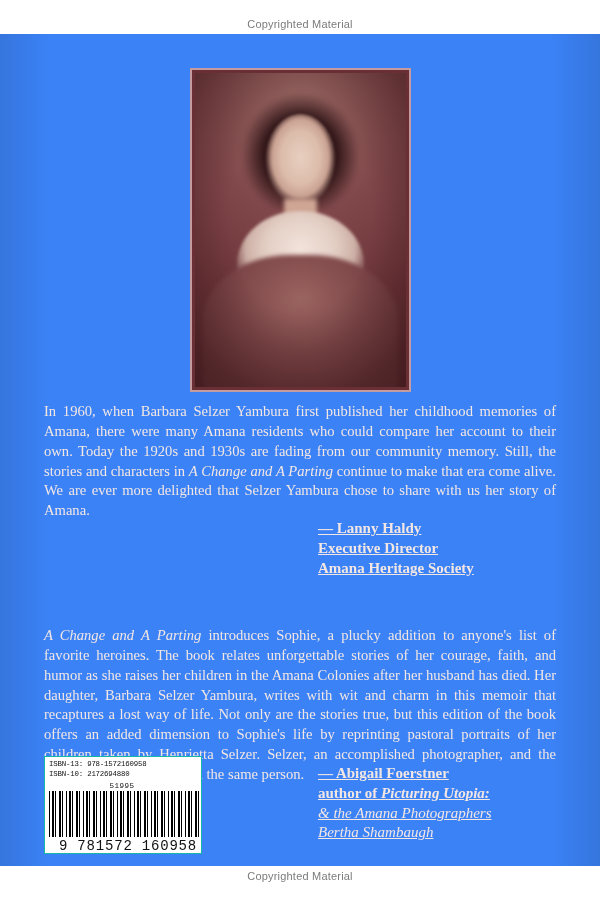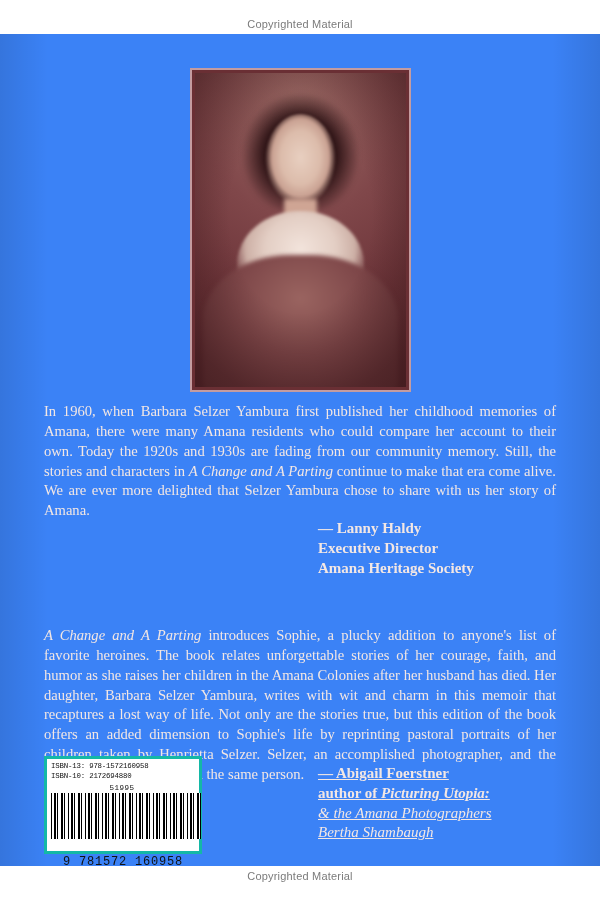--- a/index.html
+++ b/index.html
@@ -153,36 +153,37 @@
     color: #f3e7e4;
     font-size: 15px;
     line-height: 1.32;
   }
   .attribution .name { font-weight: bold; }
   .attribution .line { white-space: nowrap; }
 
   .attr-1 {
     left: 318px;
     top: 485px;
+    text-decoration: underline;
   }
   .attr-2 {
     left: 318px;
     top: 730px;
     text-decoration: underline;
   }
   .attr-2 .italic { font-style: italic; }
 
   .barcode-box {
     position: absolute;
     left: 44px;
     top: 722px;
     width: 158px;
     height: 98px;
     background: #ffffff;
-    border: 3px solid #14b8a6;
+    border: 1px solid #14b8a6;
     box-sizing: border-box;
     padding: 3px 4px 2px 4px;
     font-family: "Liberation Mono", monospace;
     color: #111111;
   }
   .isbn-lines {
     font-size: 7.4px;
     line-height: 1.35;
     letter-spacing: -0.2px;
   }
@@ -198,24 +199,24 @@
     margin: 0 auto;
     background-image:
       repeating-linear-gradient(90deg,
         #000 0px, #000 1px, #fff 1px, #fff 3px,
         #000 3px, #000 5px, #fff 5px, #fff 6px,
         #000 6px, #000 7px, #fff 7px, #fff 10px,
         #000 10px, #000 12px, #fff 12px, #fff 13px,
         #000 13px, #000 14px, #fff 14px, #fff 17px);
   }
   .barcode-number {
-    font-size: 12px;
+    font-size: 14px;
     letter-spacing: 0.8px;
-    text-align: center;
-    margin-top: 16px;
+    text-align: right;
+    margin-top: 1px;
   }
 </style>
 </head>
 <body>
 
 <div class="page">
 
   <div class="copyright-top">Copyrighted Material</div>
 
   <div class="cover">

